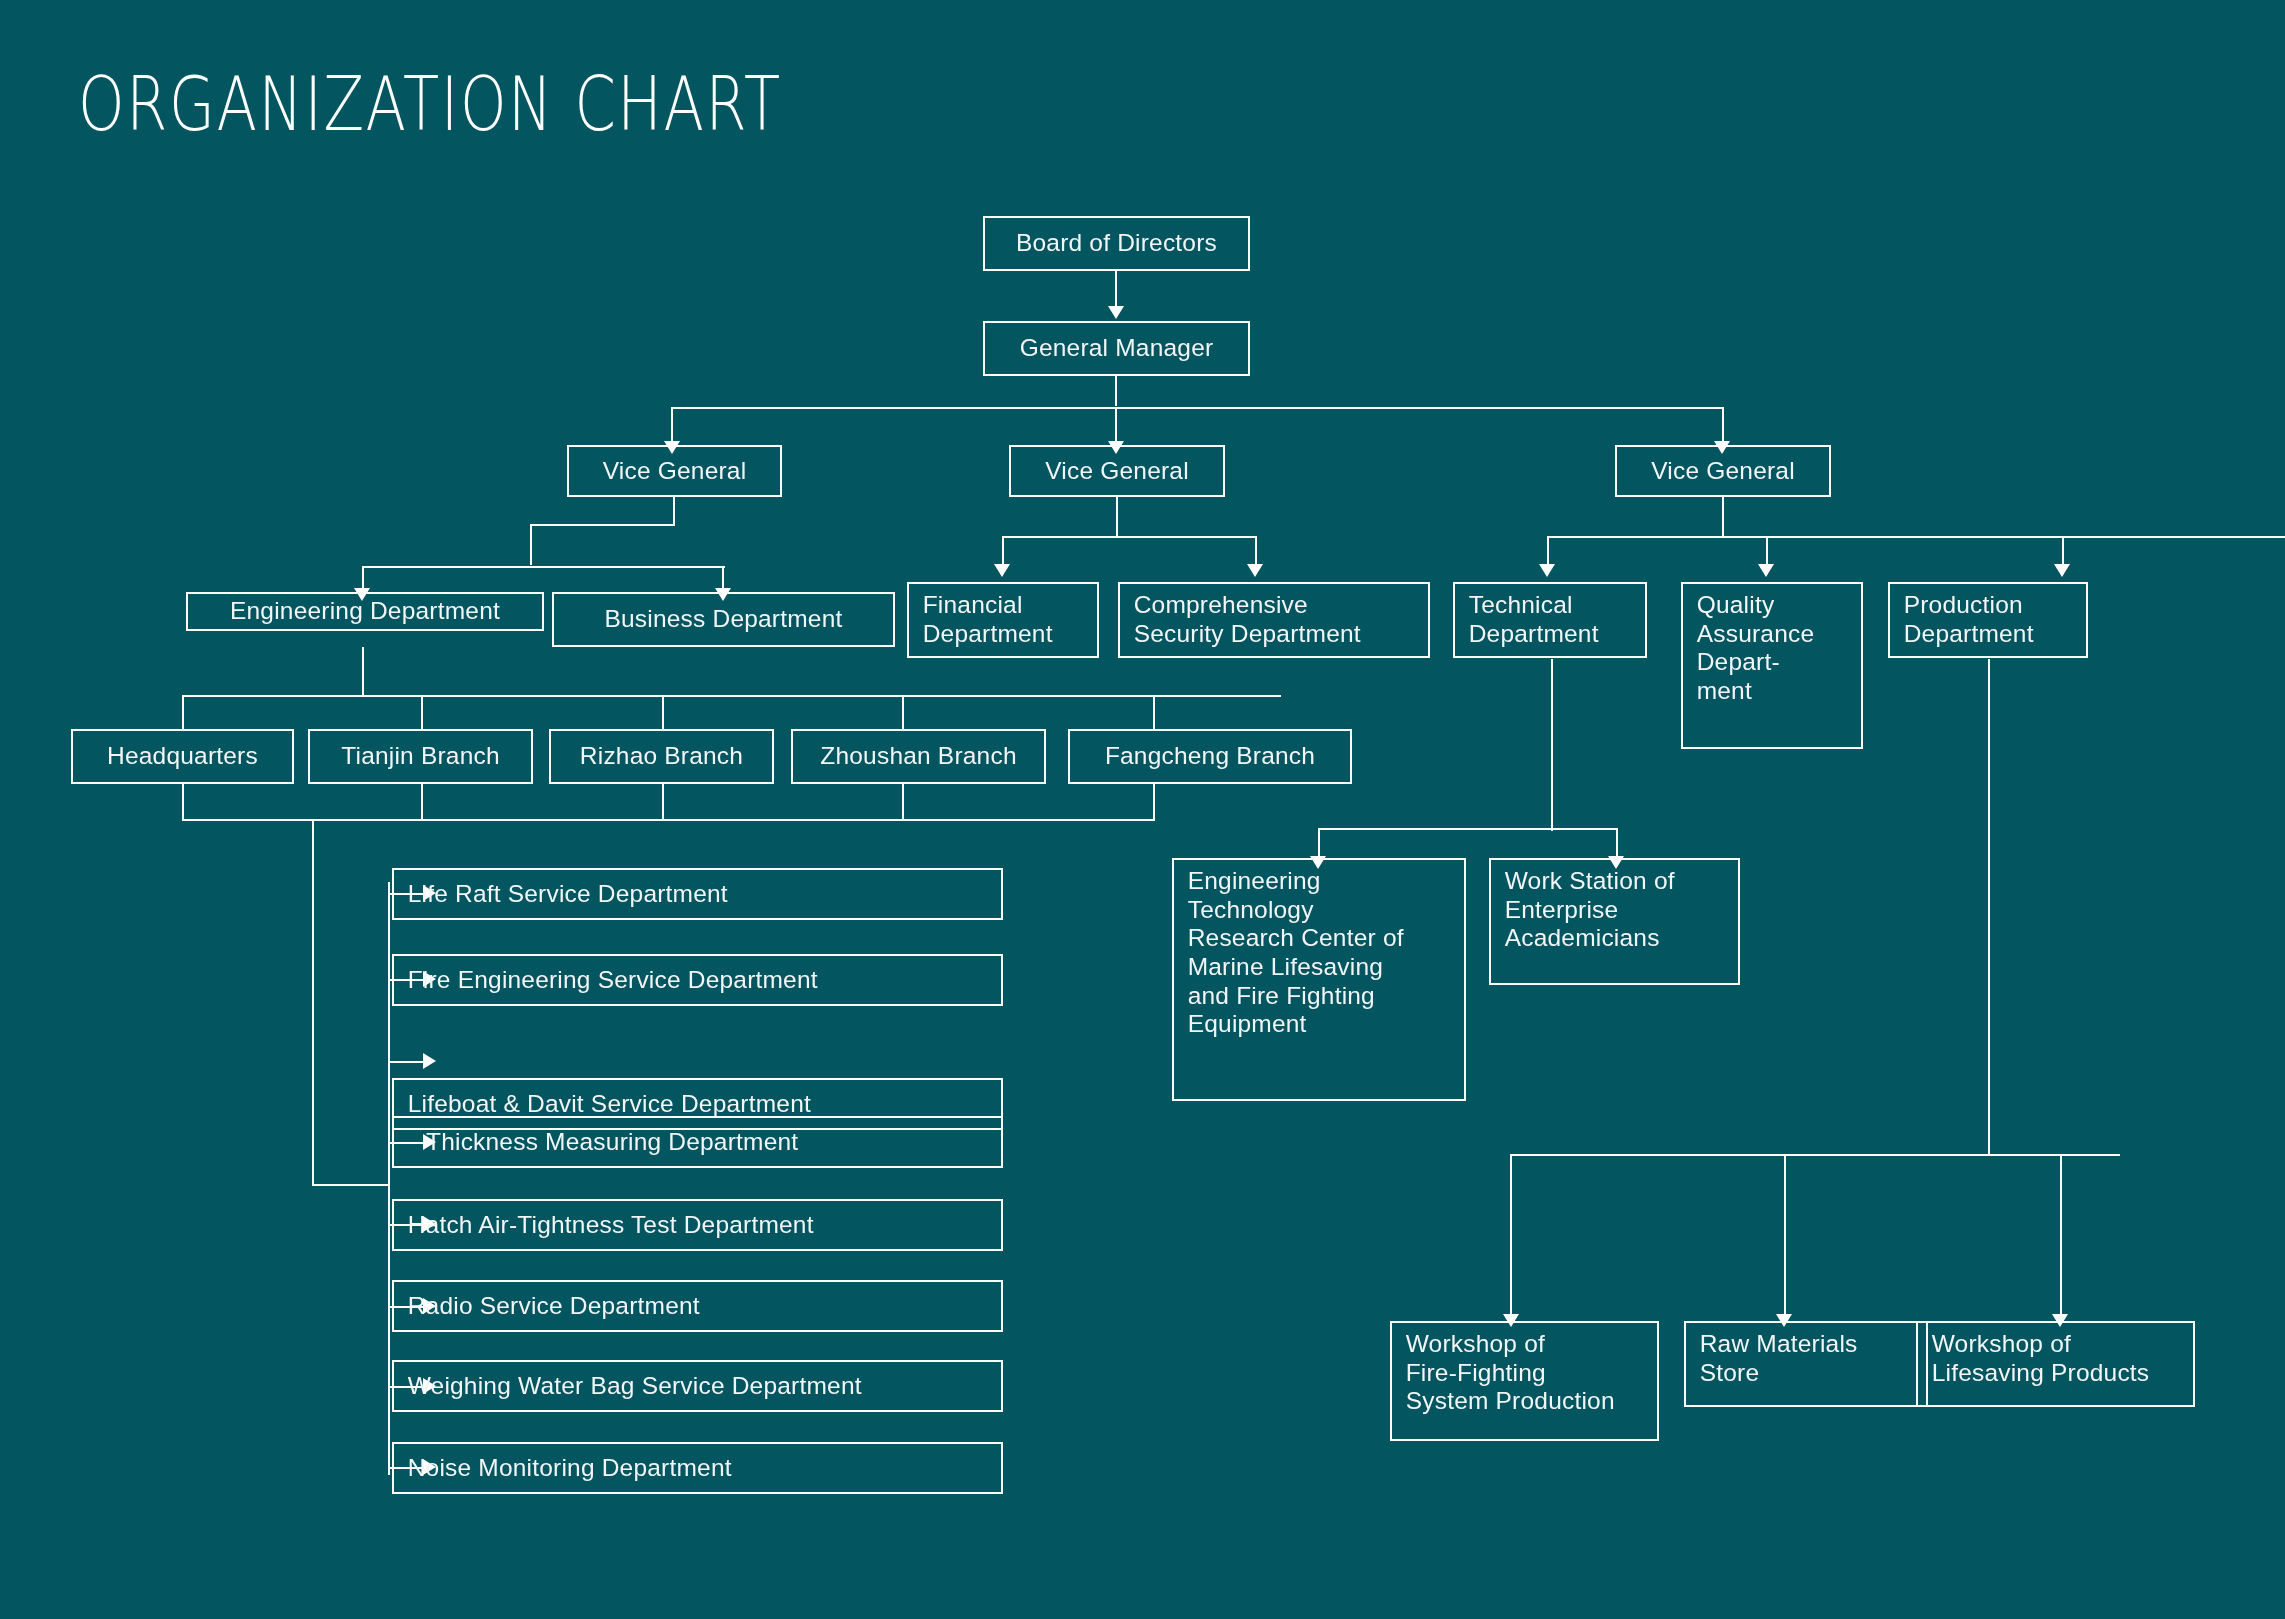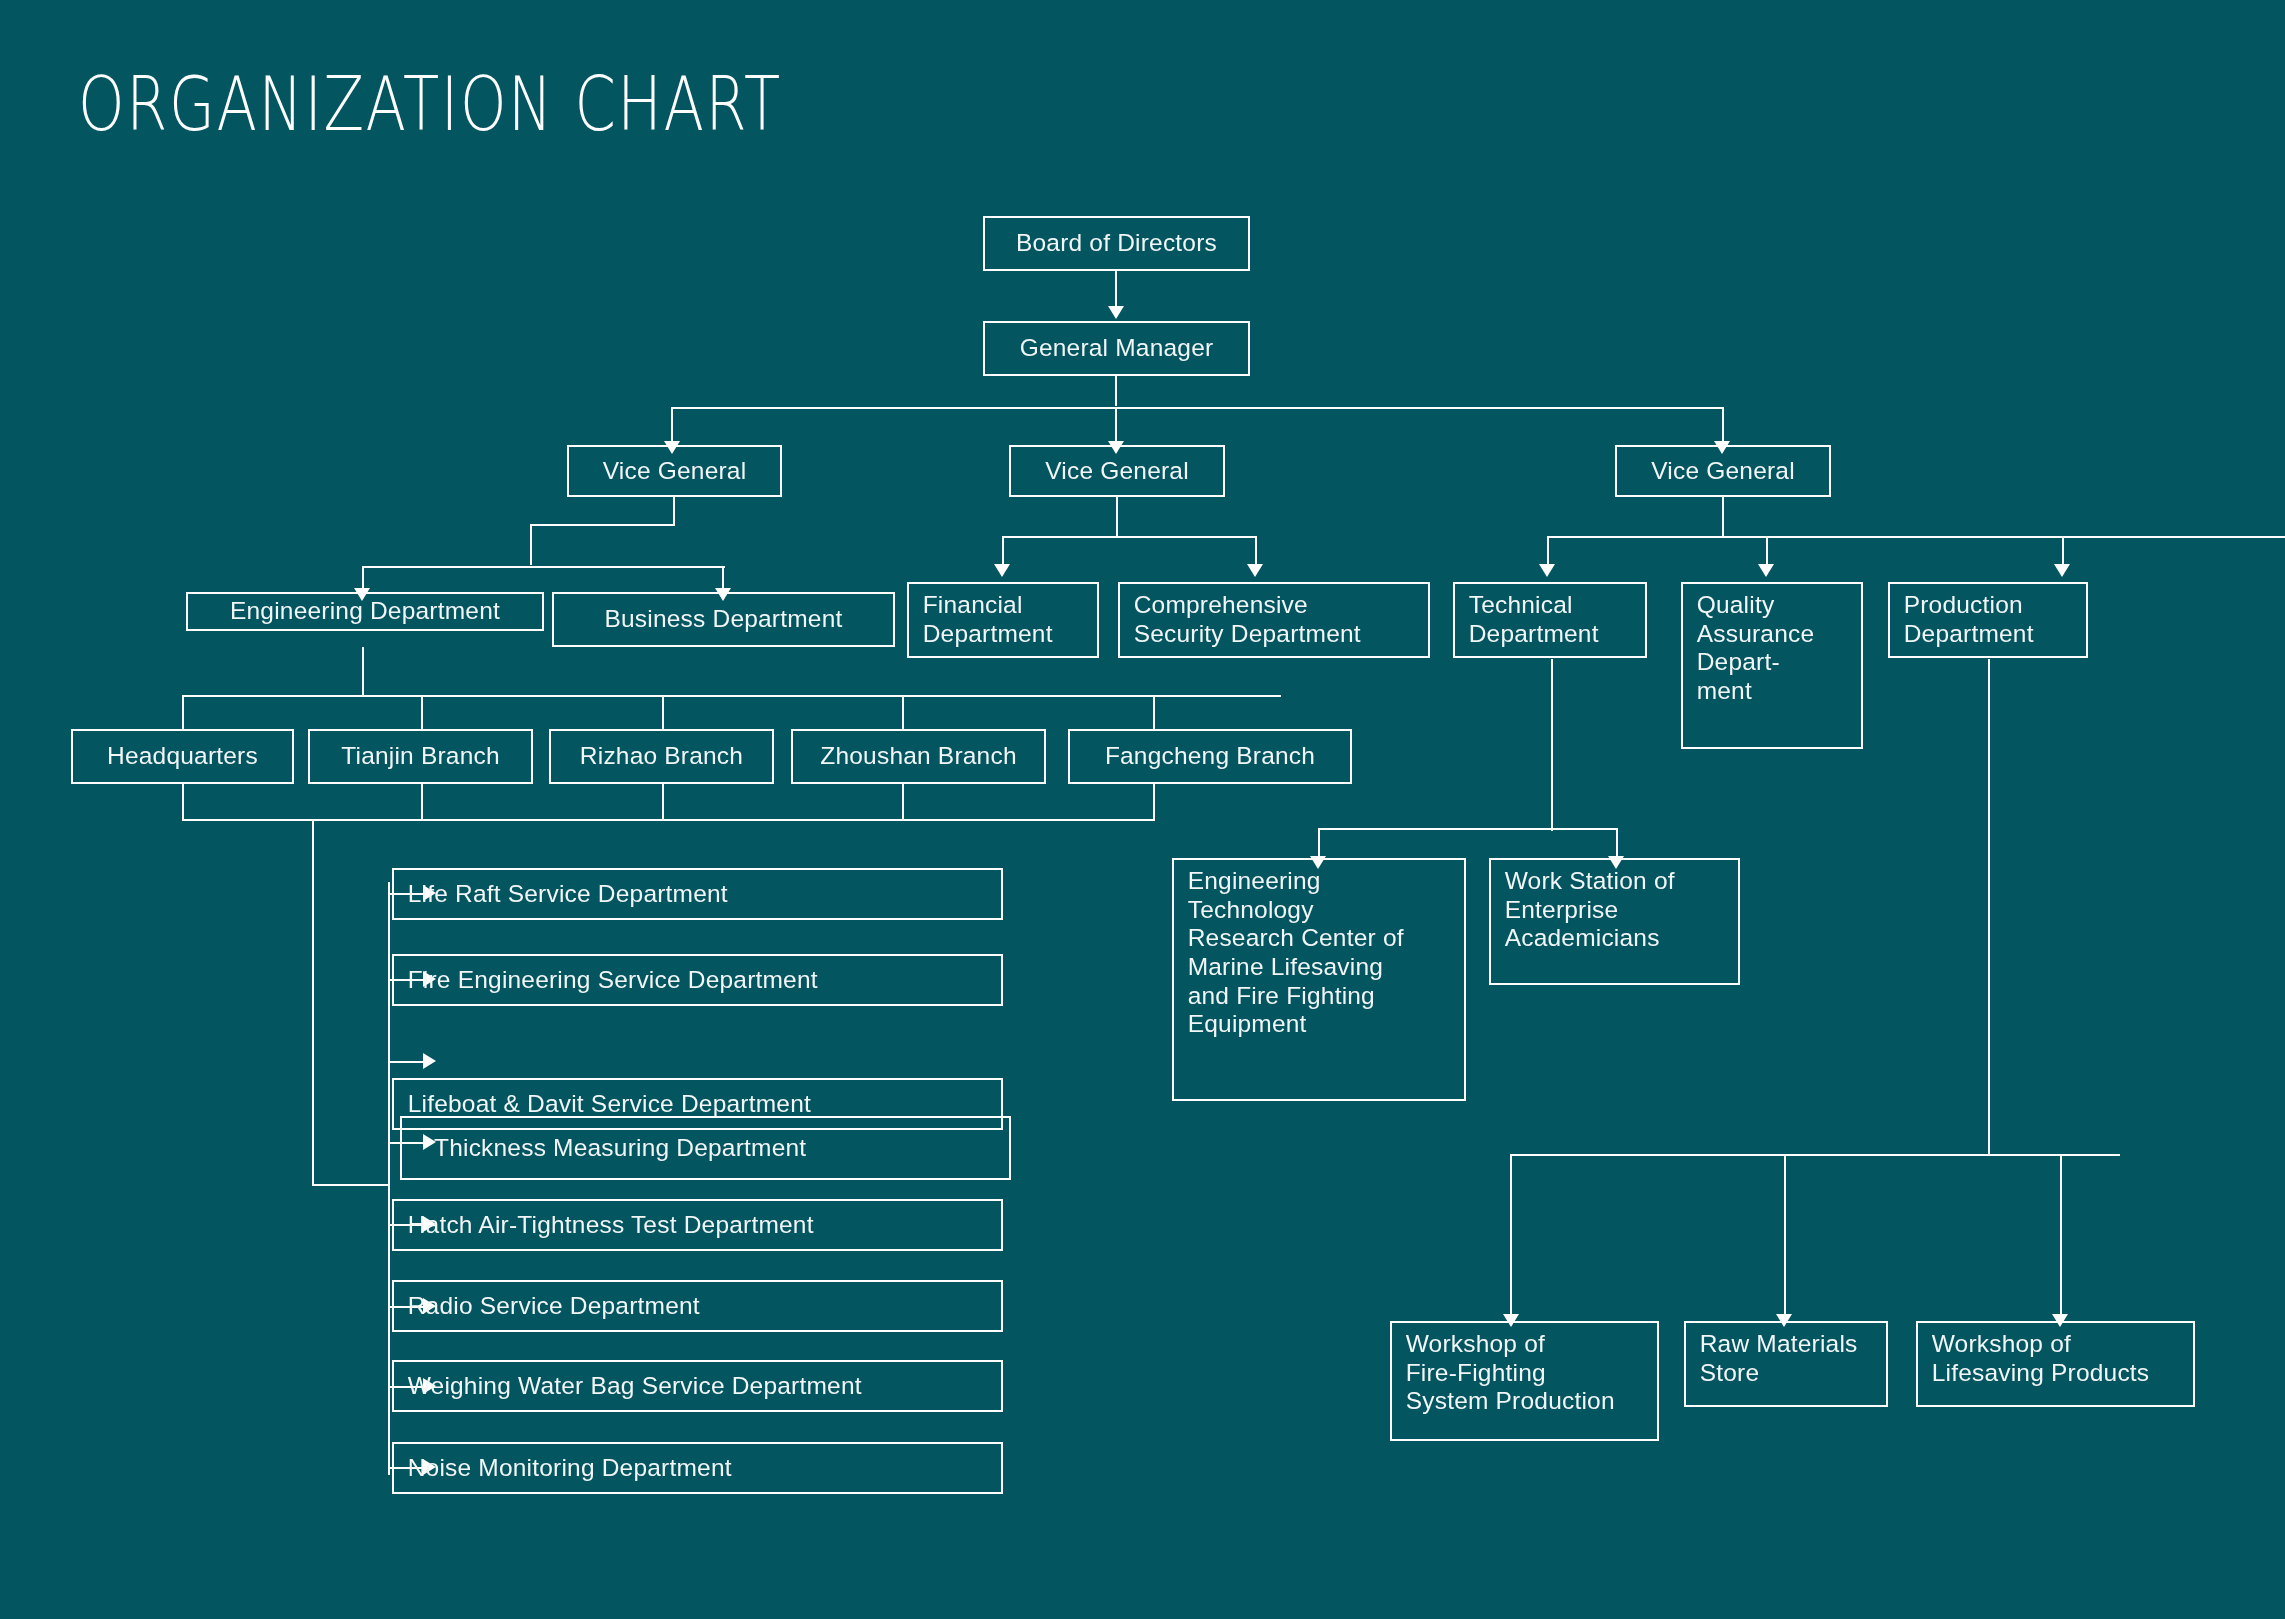--- a/index.html
+++ b/index.html
@@ -172,21 +172,21 @@
   <div class="ln h" style="left:388px;top:979px;width:39px;"></div>
   <div class="arrow-r" style="left:423px;top:971px;"></div>
   <div class="node midleft" style="left:392px;top:954px;width:611px;height:52px;">Fire Engineering Service Department</div>
 
   <div class="ln h" style="left:388px;top:1061px;width:39px;"></div>
   <div class="arrow-r" style="left:423px;top:1053px;"></div>
   <div class="node midleft" style="left:392px;top:1078px;width:611px;height:52px;">Lifeboat &amp; Davit Service Department</div>
 
   <div class="ln h" style="left:388px;top:1142px;width:39px;"></div>
   <div class="arrow-r" style="left:423px;top:1134px;"></div>
-  <div class="node midleft" style="left:400px;top:1116px;width:611px;height:64px;padding-left:32px;">Thickness Measuring Department</div>
+  <div class="node midleft" style="left:392px;top:1116px;width:611px;height:52px;padding-left:32px;">Thickness Measuring Department</div>
 
   <div class="ln h" style="left:388px;top:1224px;width:39px;"></div>
   <div class="arrow-r" style="left:423px;top:1216px;"></div>
   <div class="node midleft" style="left:392px;top:1199px;width:611px;height:52px;">Hatch Air-Tightness Test Department</div>
 
   <div class="ln h" style="left:388px;top:1306px;width:39px;"></div>
   <div class="arrow-r" style="left:423px;top:1298px;"></div>
   <div class="node midleft" style="left:392px;top:1280px;width:611px;height:52px;">Radio Service Department</div>
 
   <div class="ln h" style="left:388px;top:1386px;width:39px;"></div>
@@ -219,19 +219,19 @@
   <div class="ln v" style="left:1510px;top:1154px;height:165px;"></div>
   <div class="ln v" style="left:1784px;top:1154px;height:165px;"></div>
   <div class="ln v" style="left:2060px;top:1154px;height:165px;"></div>
   <div class="arrow-d" style="left:1503px;top:1314px;"></div>
   <div class="arrow-d" style="left:1776px;top:1314px;"></div>
   <div class="arrow-d" style="left:2052px;top:1314px;"></div>
 
   <div class="node vtop" style="left:1390px;top:1321px;width:269px;height:120px;">Workshop of
 Fire-Fighting
 System Production</div>
-  <div class="node vtop" style="left:1684px;top:1321px;width:204px;height:86px;">Raw Materials
+  <div class="node vtop" style="left:1684px;top:1321px;width:244px;height:86px;">Raw Materials
 Store</div>
   <div class="node vtop" style="left:1916px;top:1321px;width:279px;height:86px;">Workshop of
 Lifesaving Products</div>
 
 </div>
 
 
 </body></html>

